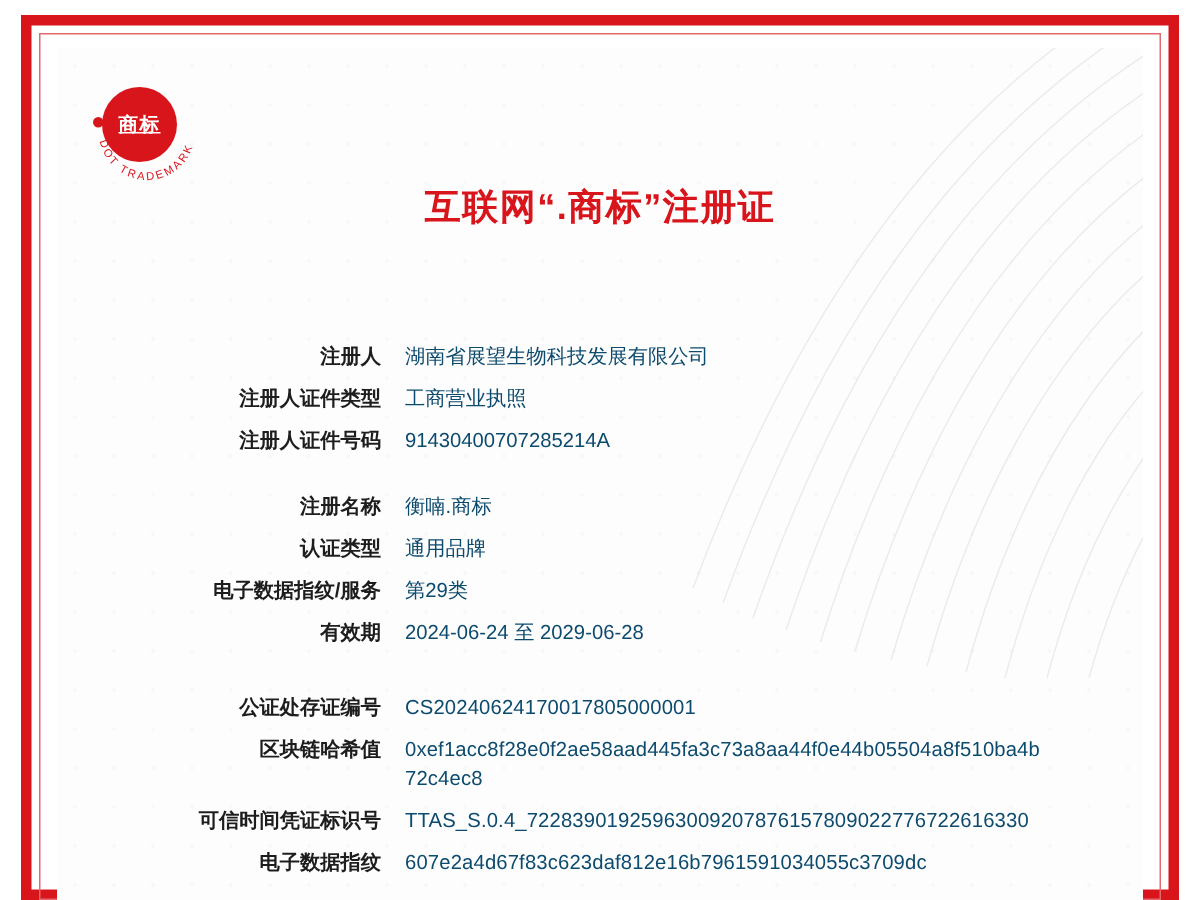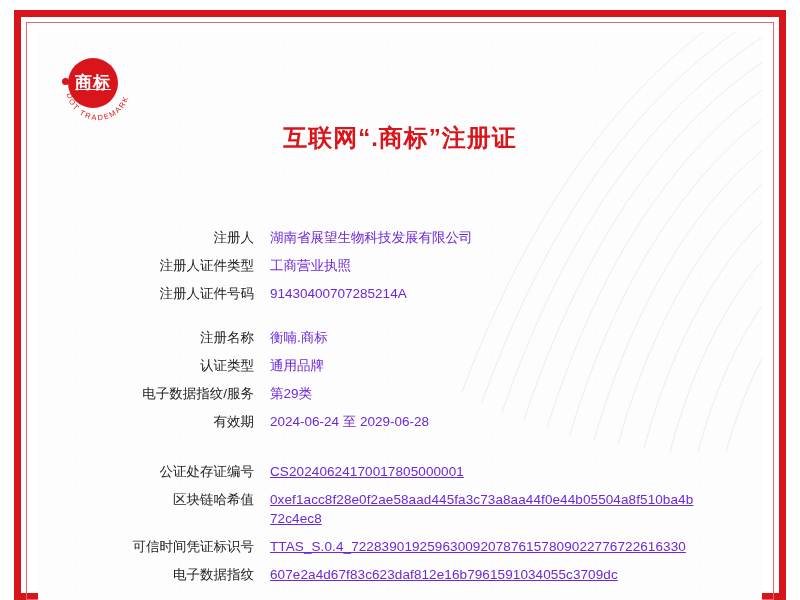--- a/index.html
+++ b/index.html
@@ -78,21 +78,21 @@
   }
   .emblem .circle {
     position: absolute;
     left: 8px;
     top: 8px;
     width: 50px;
     height: 50px;
     border-radius: 50%;
     background: #d9151c;
     color: #ffffff;
-    font-size: 17px;
+    font-size: 13px;
     line-height: 50px;
     text-align: center;
     font-weight: bold;
     letter-spacing: 1px;
     text-decoration: underline;
   }
   .emblem .dot {
     position: absolute;
     left: 2px;
     top: 28px;
@@ -150,36 +150,35 @@
     align-items: flex-start;
     margin-bottom: 9px;
   }
   .row .label {
     width: 232px;
     text-align: right;
     padding-right: 16px;
     box-sizing: border-box;
     color: #1d1d1d;
     font-size: 13.5px;
-    font-weight: normal;
+    font-weight: bold;
     line-height: 19px;
     white-space: nowrap;
   }
   .row .value {
     flex: 1;
-    color: #6d28d9;
+    color: #0c4a6e;
     font-size: 13.5px;
     line-height: 19px;
     max-width: 430px;
     word-break: break-all;
   }
   .row.mono .value {
     font-family: "Liberation Sans", sans-serif;
     letter-spacing: 0.1px;
-    text-decoration: underline;
   }
   .group-gap {
     height: 16px;
   }
   .group-gap.big {
     height: 22px;
   }
   .row .value.wrap2 {
     line-height: 19px;
   }

